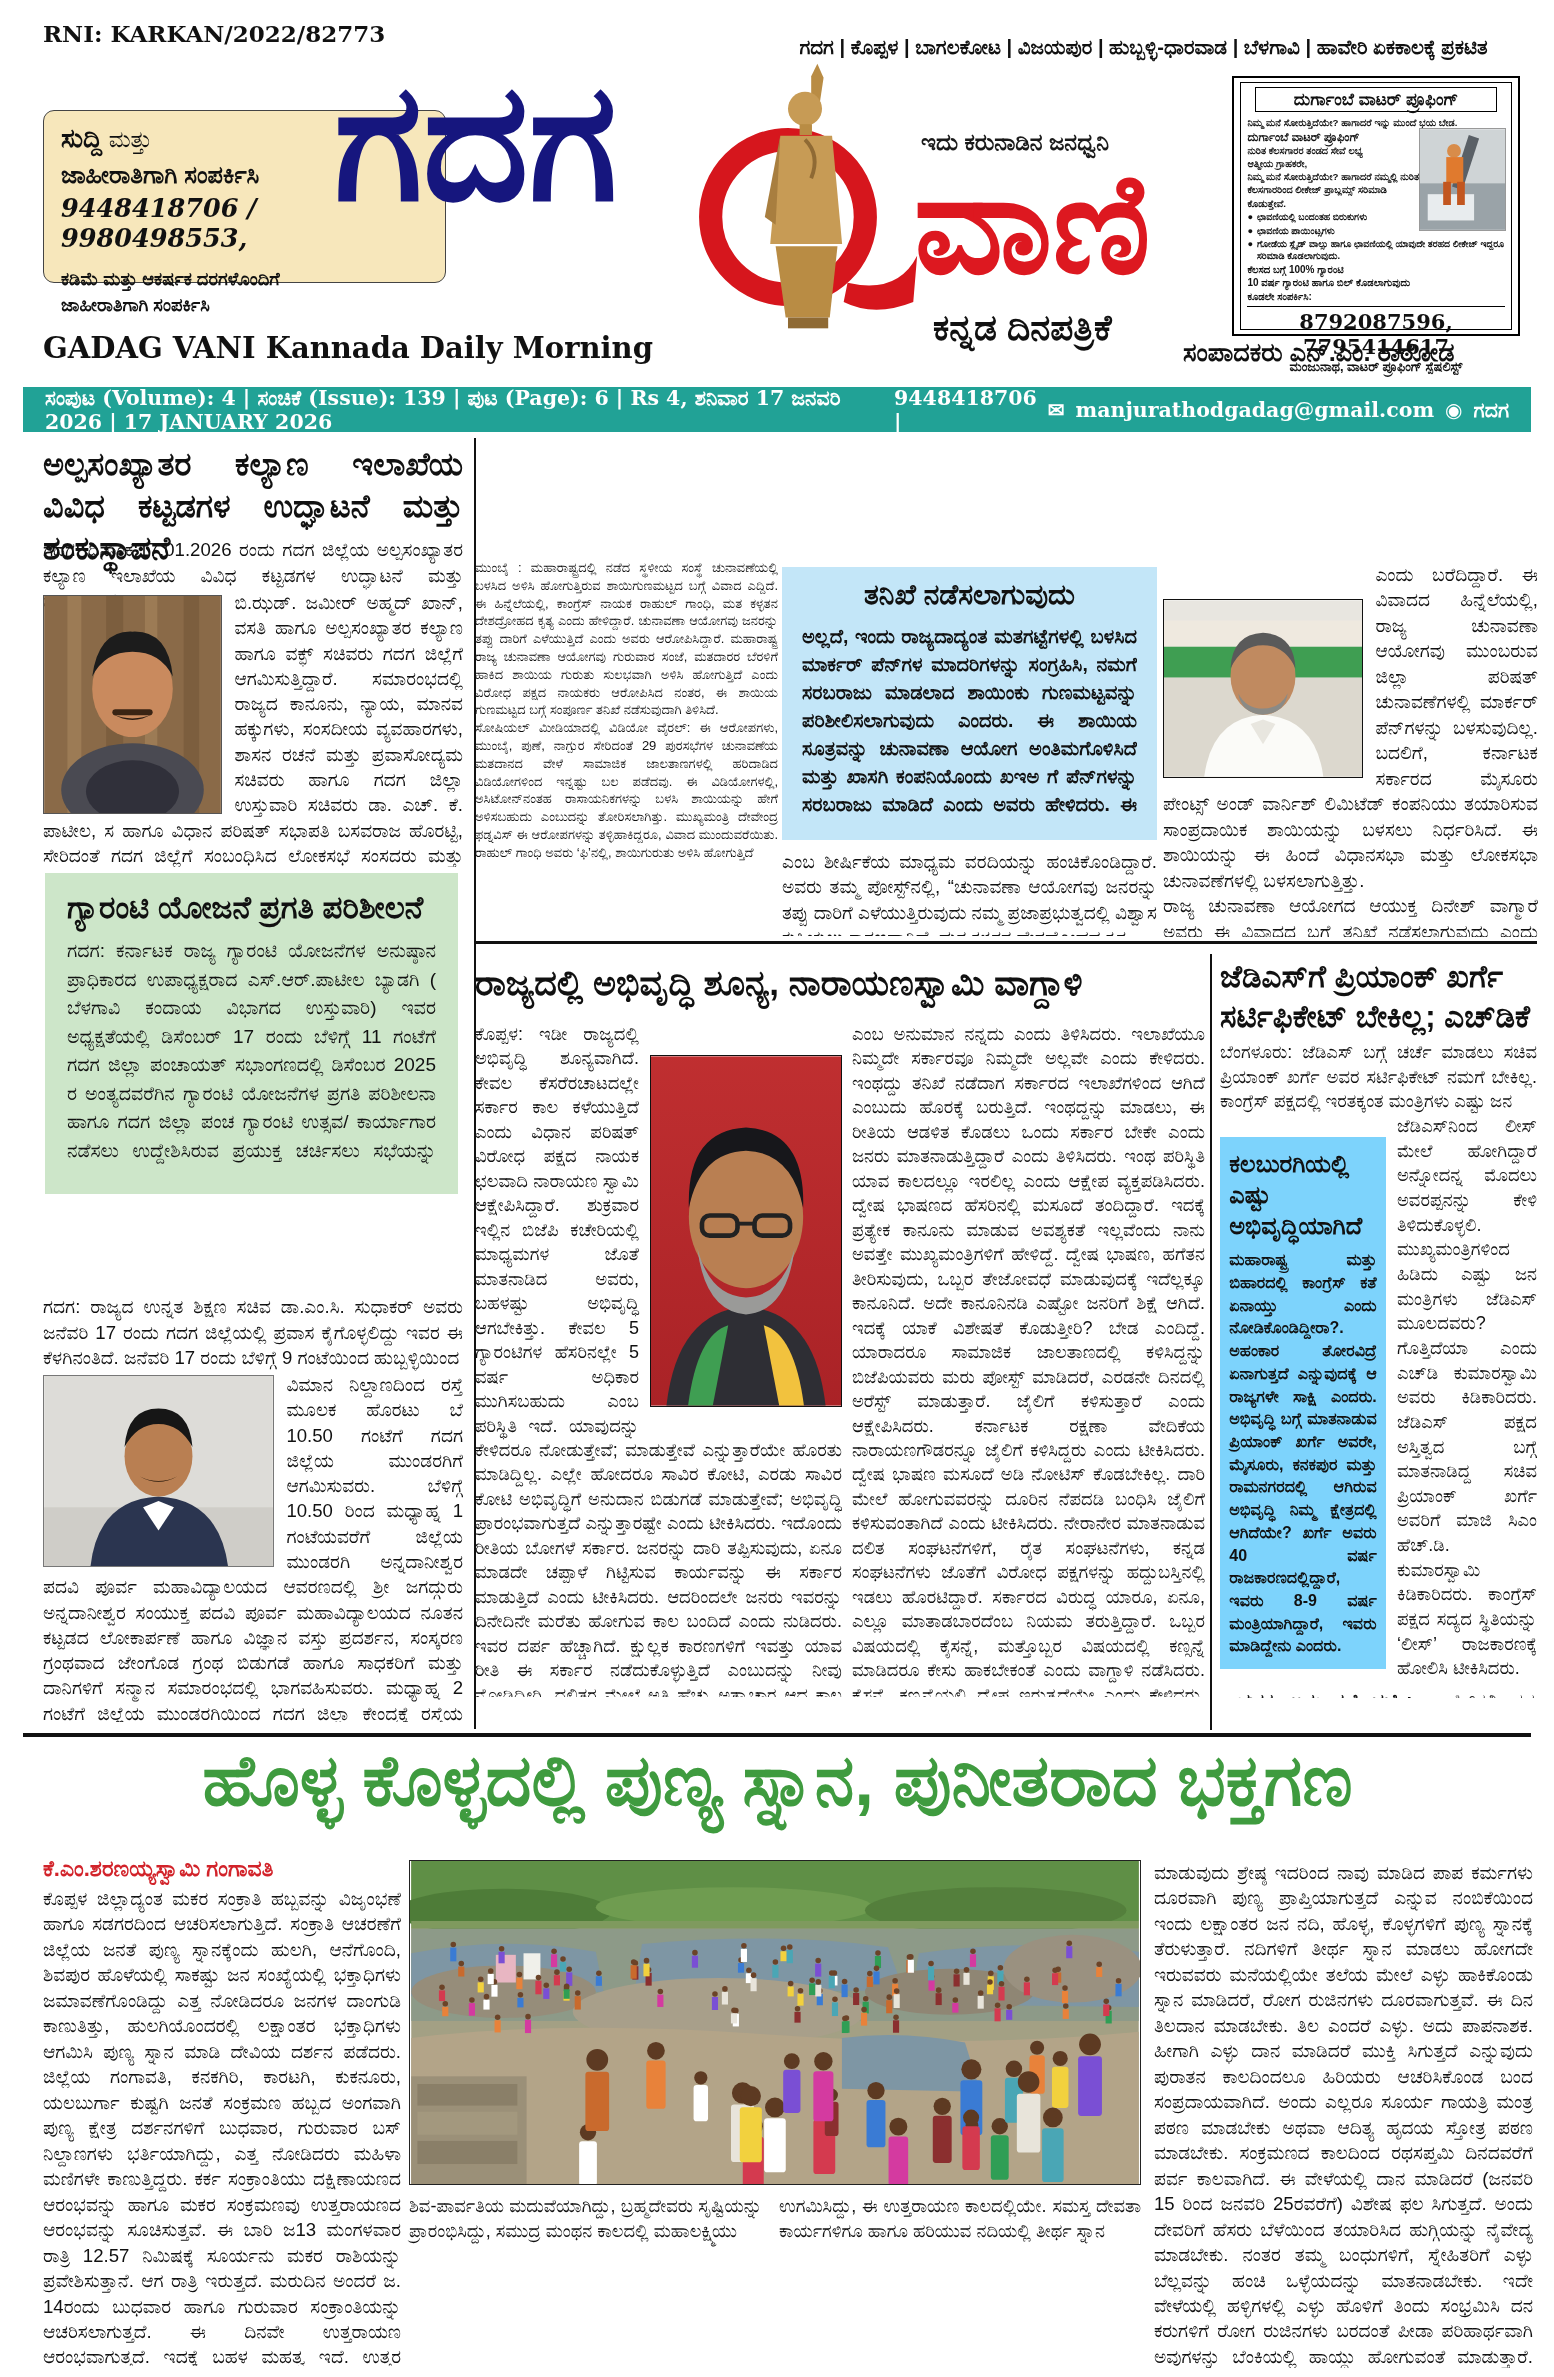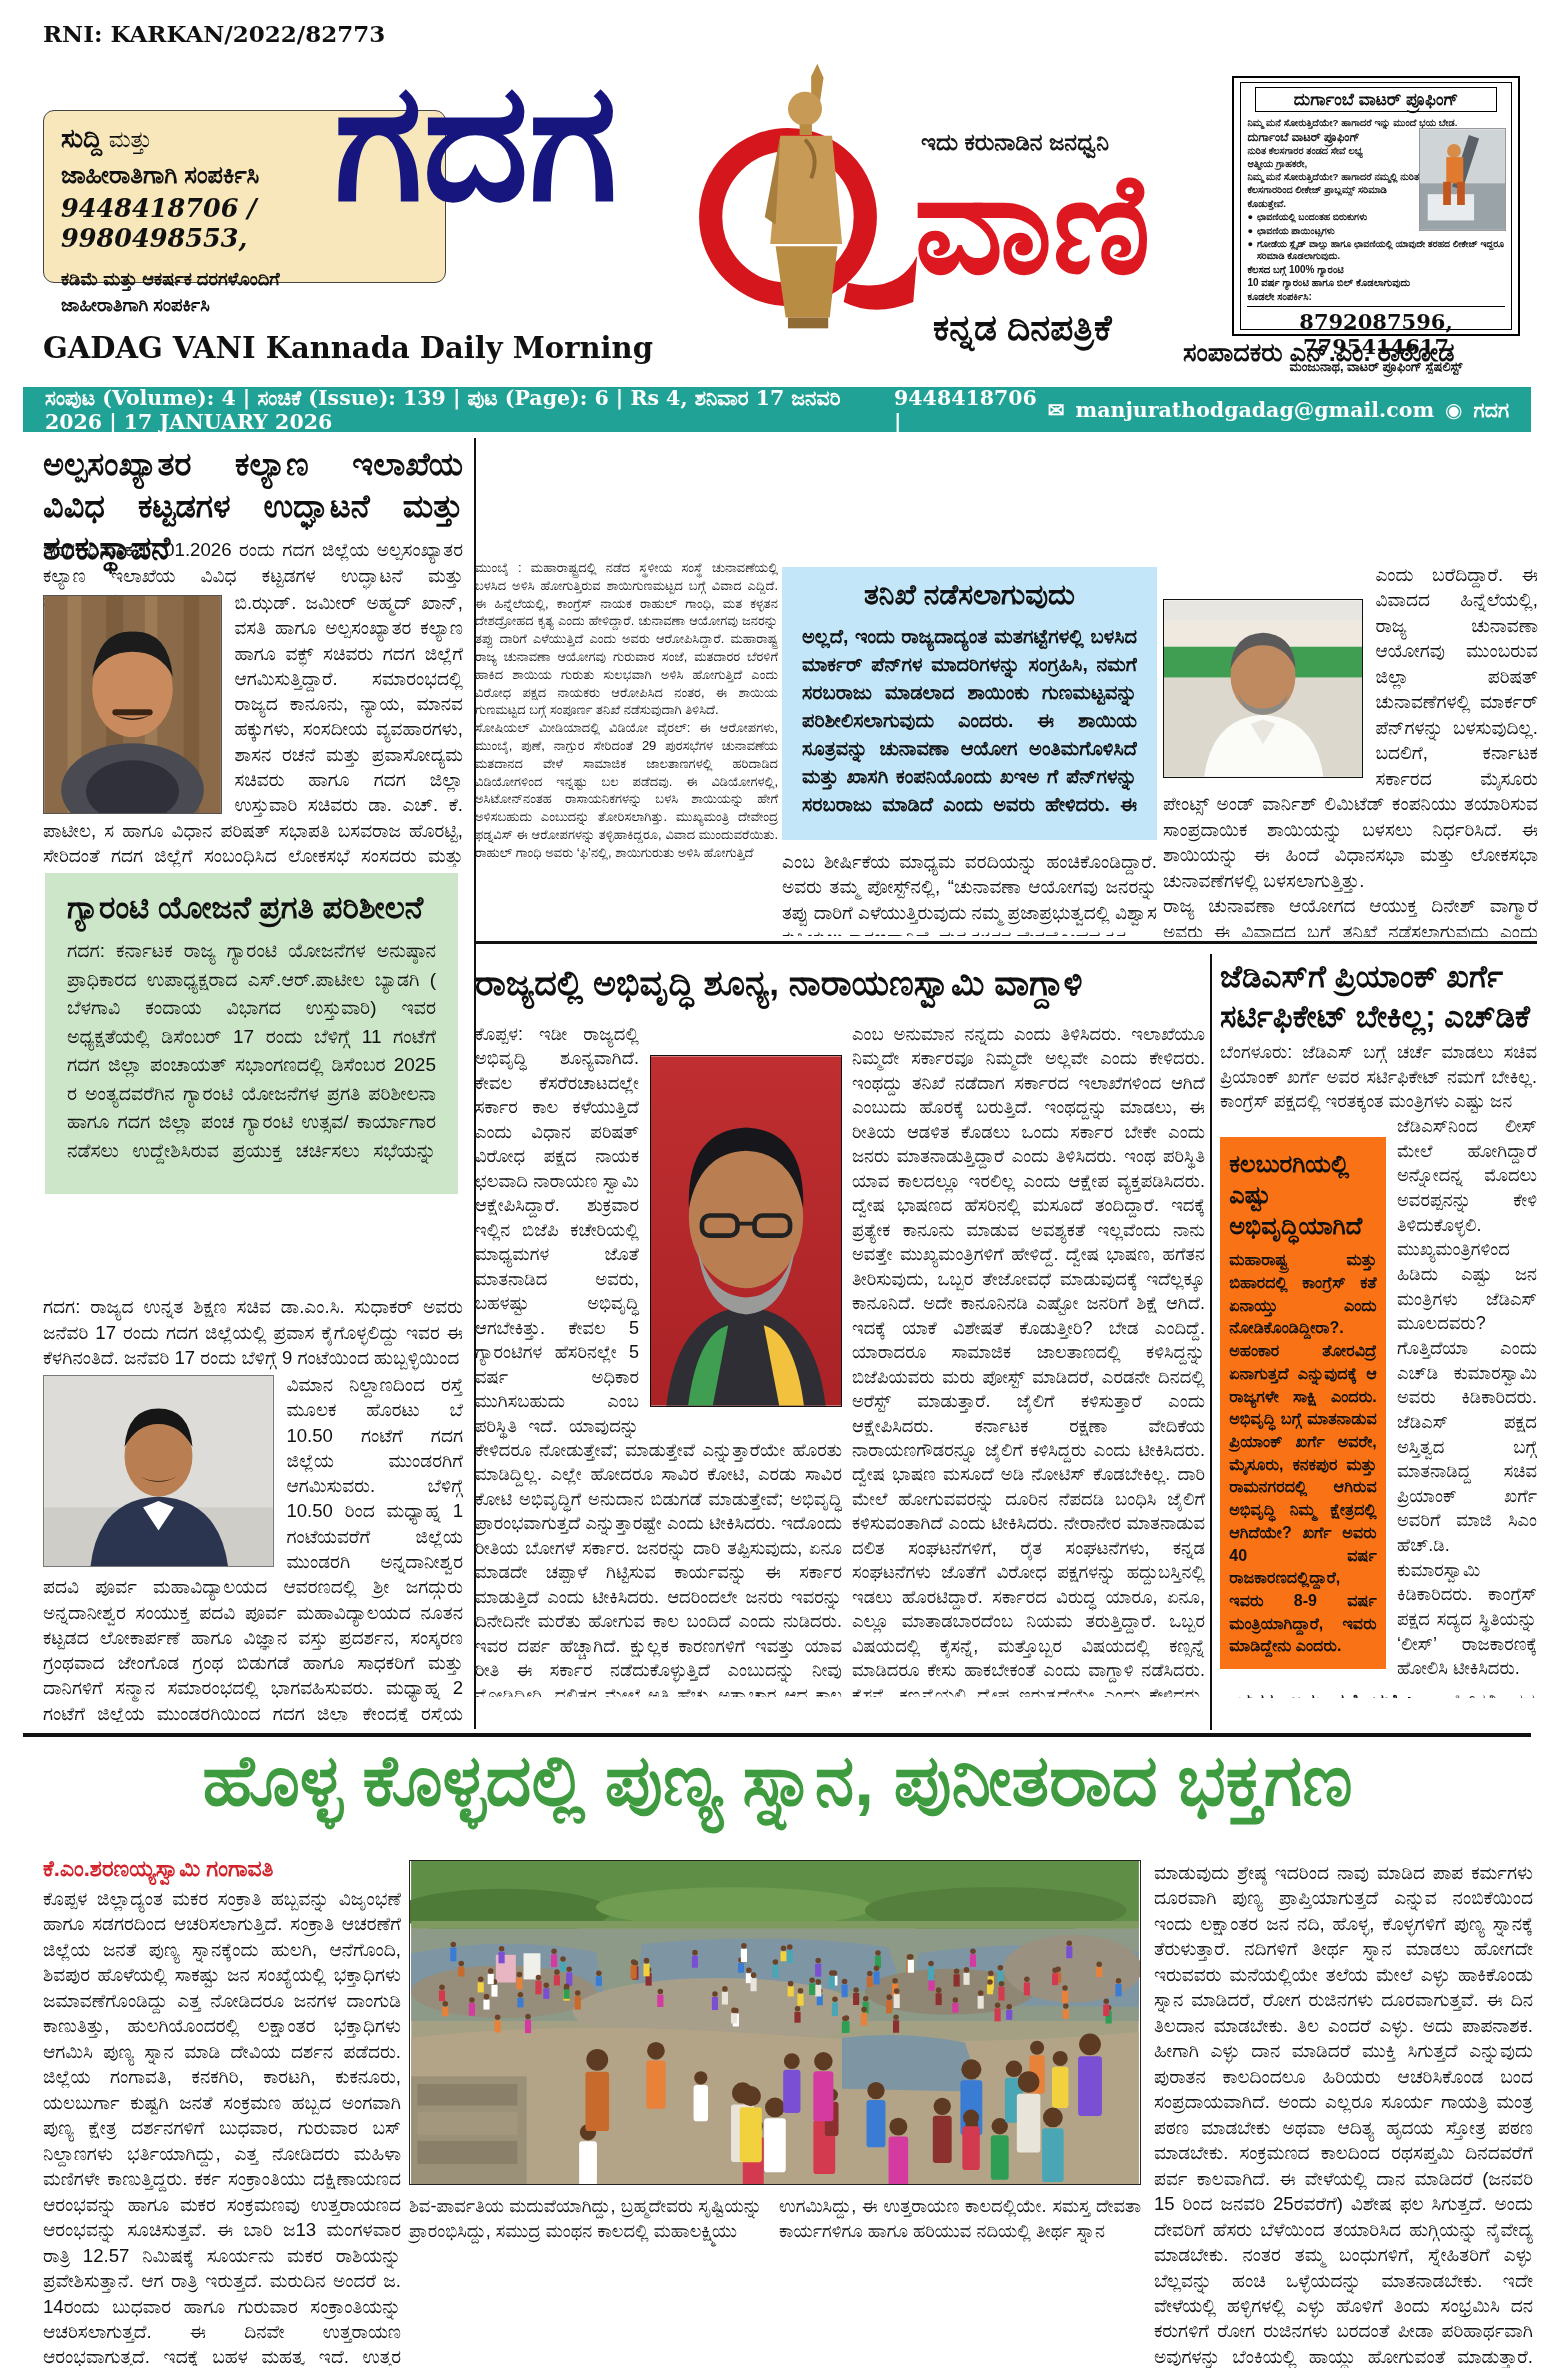--- a/index.html
+++ b/index.html
@@ -83,41 +83,42 @@
   
   .na-headline{left:475px;top:963px;width:734px;font-weight:800;font-size:35px;}
   .na-col1{left:475px;top:1022px;width:367px;height:675px;font-size:18px;line-height:1.36;}
   .na-photo{float:right;width:190px;height:350px;margin:33px 0 7.7px 11px;border:1.5px solid #111;}
   .na-col2{left:852px;top:1022px;width:353px;height:675px;font-size:18px;line-height:1.36;}
   .bold-lead{font-weight:800;}
 
   
   .jd-headline{left:1220px;top:957px;width:317px;font-weight:800;font-size:31px;line-height:1.3;}
   .jd-body{left:1220px;top:1040px;width:317px;height:658px;font-size:18px;line-height:1.37;}
-  .yellowbox{float:left;width:166px;margin:23px 11px 6.2px 0;background:#f97316;padding:11px 9.3px;box-sizing:border-box;}
+  .yellowbox{float:left;width:166px;margin:23px 11px 6.2px 0;background:#7dd3fc;padding:11px 9.3px;box-sizing:border-box;}
   .yb-title{font-weight:800;font-size:24px;line-height:1.3;margin-bottom:7.7px;}
   .yb-body{font-weight:bold;font-size:16px;line-height:1.42;}
 
   
   .sn-headline{left:31px;top:1740px;width:1493px;text-align:center;font-weight:800;font-size:71px;color:#3f9b3f;}
   .sn-byline{left:43px;top:1856px;font-weight:800;font-size:22px;color:#d2232a;}
   .sn-col1{left:43px;top:1886px;width:358px;height:480px;font-size:18.6px;line-height:1.37;}
   .sn-photo{left:409px;top:1860px;width:732px;height:325px;border:1.5px solid #222;box-sizing:border-box;}
   .sn-cap1{left:409px;top:2194px;width:353px;font-size:18px;line-height:1.4;}
   .sn-cap2{left:779px;top:2194px;width:362px;font-size:18px;line-height:1.4;}
   .sn-col2{left:1154px;top:1860px;width:379px;height:508px;font-size:18.6px;line-height:1.37;}
 
   svg{display:block;width:100%;height:100%;}
 </style>
 </head>
 <body>
 
 <div class="page">
 
   <div class="abs rni">RNI: KARKAN/2022/82773</div>
+  <div class="abs cities">ಗದಗ | ಕೊಪ್ಪಳ | ಬಾಗಲಕೋಟ | ವಿಜಯಪುರ | ಹುಬ್ಬಳ್ಳಿ-ಧಾರವಾಡ | ಬೆಳಗಾವಿ | ಹಾವೇರಿ ಏಕಕಾಲಕ್ಕೆ ಪ್ರಕಟಿತ</div>
 
   <div class="abs contact-box">
     <div class="cl1"><span class="big">ಸುದ್ದಿ</span> <span>ಮತ್ತು</span></div>
     <div class="cl2">ಜಾಹೀರಾತಿಗಾಗಿ ಸಂಪರ್ಕಿಸಿ</div>
     <div class="cl3">9448418706 / 9980498553,</div>
     <div class="cl4">ಕಡಿಮೆ ಮತ್ತು ಆಕರ್ಷಕ ದರಗಳೊಂದಿಗೆ</div>
     <div class="cl5">ಜಾಹೀರಾತಿಗಾಗಿ ಸಂಪರ್ಕಿಸಿ</div>
   </div>
 
   <div class="abs m-gadag">ಗದಗ</div>

